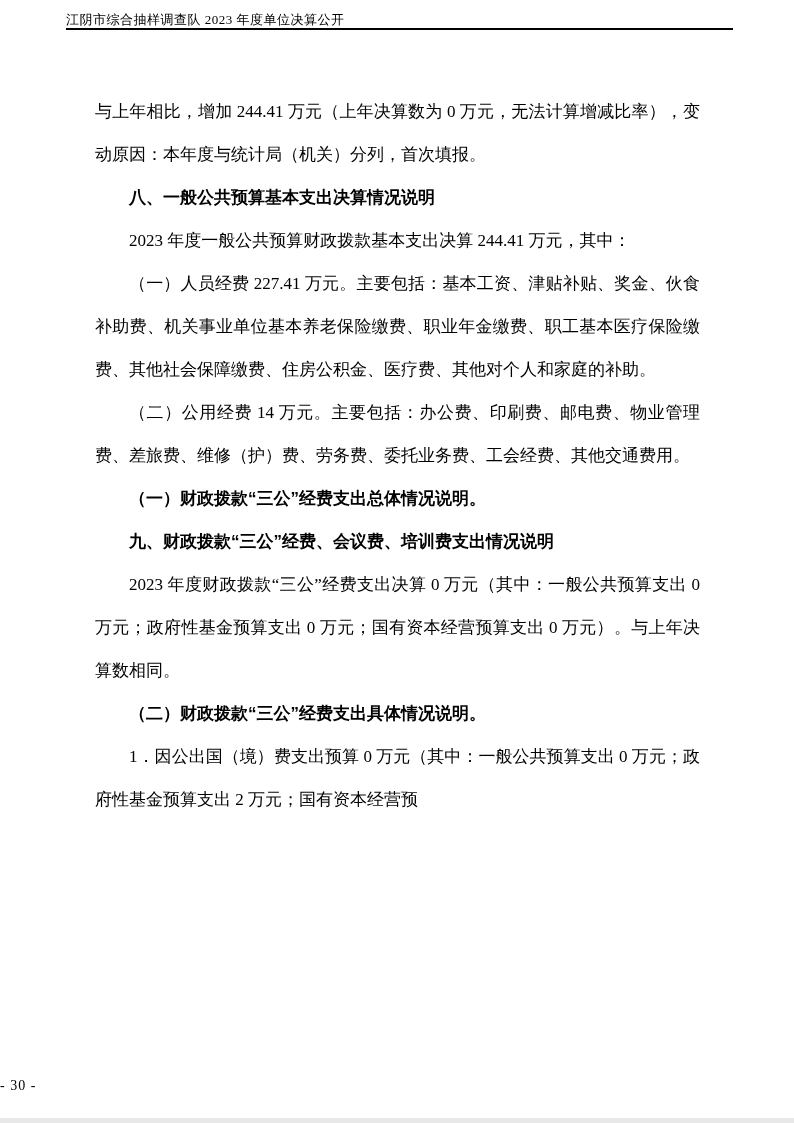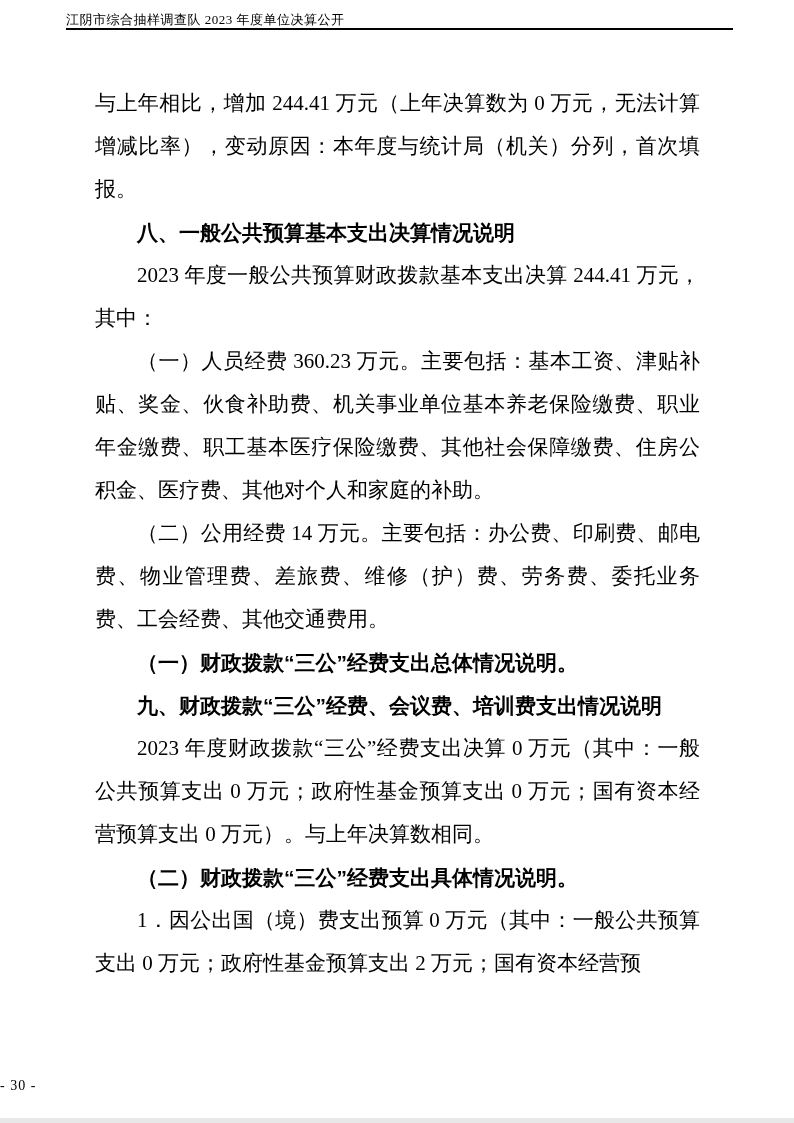--- a/index.html
+++ b/index.html
@@ -31,23 +31,23 @@
     position: absolute;
     left: 66px;
     top: 28px;
     width: 667px;
     height: 2px;
     background: #000000;
   }
   .content {
     position: absolute;
     left: 95px;
-    top: 82px;
+    top: 90px;
     width: 605px;
-    font-size: 21px;
+    font-size: 17px;
     line-height: 43px;
     text-align: justify;
     text-justify: inter-character;
   }
   .content p {
     margin: 0;
     padding: 0;
   }
   .para {
     text-indent: 2em;
@@ -76,21 +76,21 @@
 <div class="page">
 
   <div class="page-header">江阴市综合抽样调查队 2023 年度单位决算公开</div>
 
   <div class="header-rule"></div>
 
   <div class="content">
     <p class="para-continuation">与上年相比，增加 244.41 万元（上年决算数为 0 万元，无法计算增减比率），变动原因：本年度与统计局（机关）分列，首次填报。</p>
     <p class="heading">八、一般公共预算基本支出决算情况说明</p>
     <p class="para">2023 年度一般公共预算财政拨款基本支出决算 244.41 万元，其中：</p>
-    <p class="para">（一）人员经费 360.23 万元。主要包括：基本工资、津贴补贴、奖金、伙食补助费、机关事业单位基本养老保险缴费、职业年金缴费、职工基本医疗保险缴费、其他社会保障缴费、住房公积金、医疗费、其他对个人和家庭的补助。</p>
+    <p class="para">（一）人员经费 227.41 万元。主要包括：基本工资、津贴补贴、奖金、伙食补助费、机关事业单位基本养老保险缴费、职业年金缴费、职工基本医疗保险缴费、其他社会保障缴费、住房公积金、医疗费、其他对个人和家庭的补助。</p>
     <p class="para">（二）公用经费 14 万元。主要包括：办公费、印刷费、邮电费、物业管理费、差旅费、维修（护）费、劳务费、委托业务费、工会经费、其他交通费用。</p>
     <p class="heading">（一）财政拨款“三公”经费支出总体情况说明。</p>
     <p class="heading">九、财政拨款“三公”经费、会议费、培训费支出情况说明</p>
     <p class="para">2023 年度财政拨款“三公”经费支出决算 0 万元（其中：一般公共预算支出 0 万元；政府性基金预算支出 0 万元；国有资本经营预算支出 0 万元）。与上年决算数相同。</p>
     <p class="heading">（二）财政拨款“三公”经费支出具体情况说明。</p>
     <p class="para">1．因公出国（境）费支出预算 0 万元（其中：一般公共预算支出 0 万元；政府性基金预算支出 2 万元；国有资本经营预</p>
   </div>
 
   <div class="page-footer">- 30 -</div>
 

